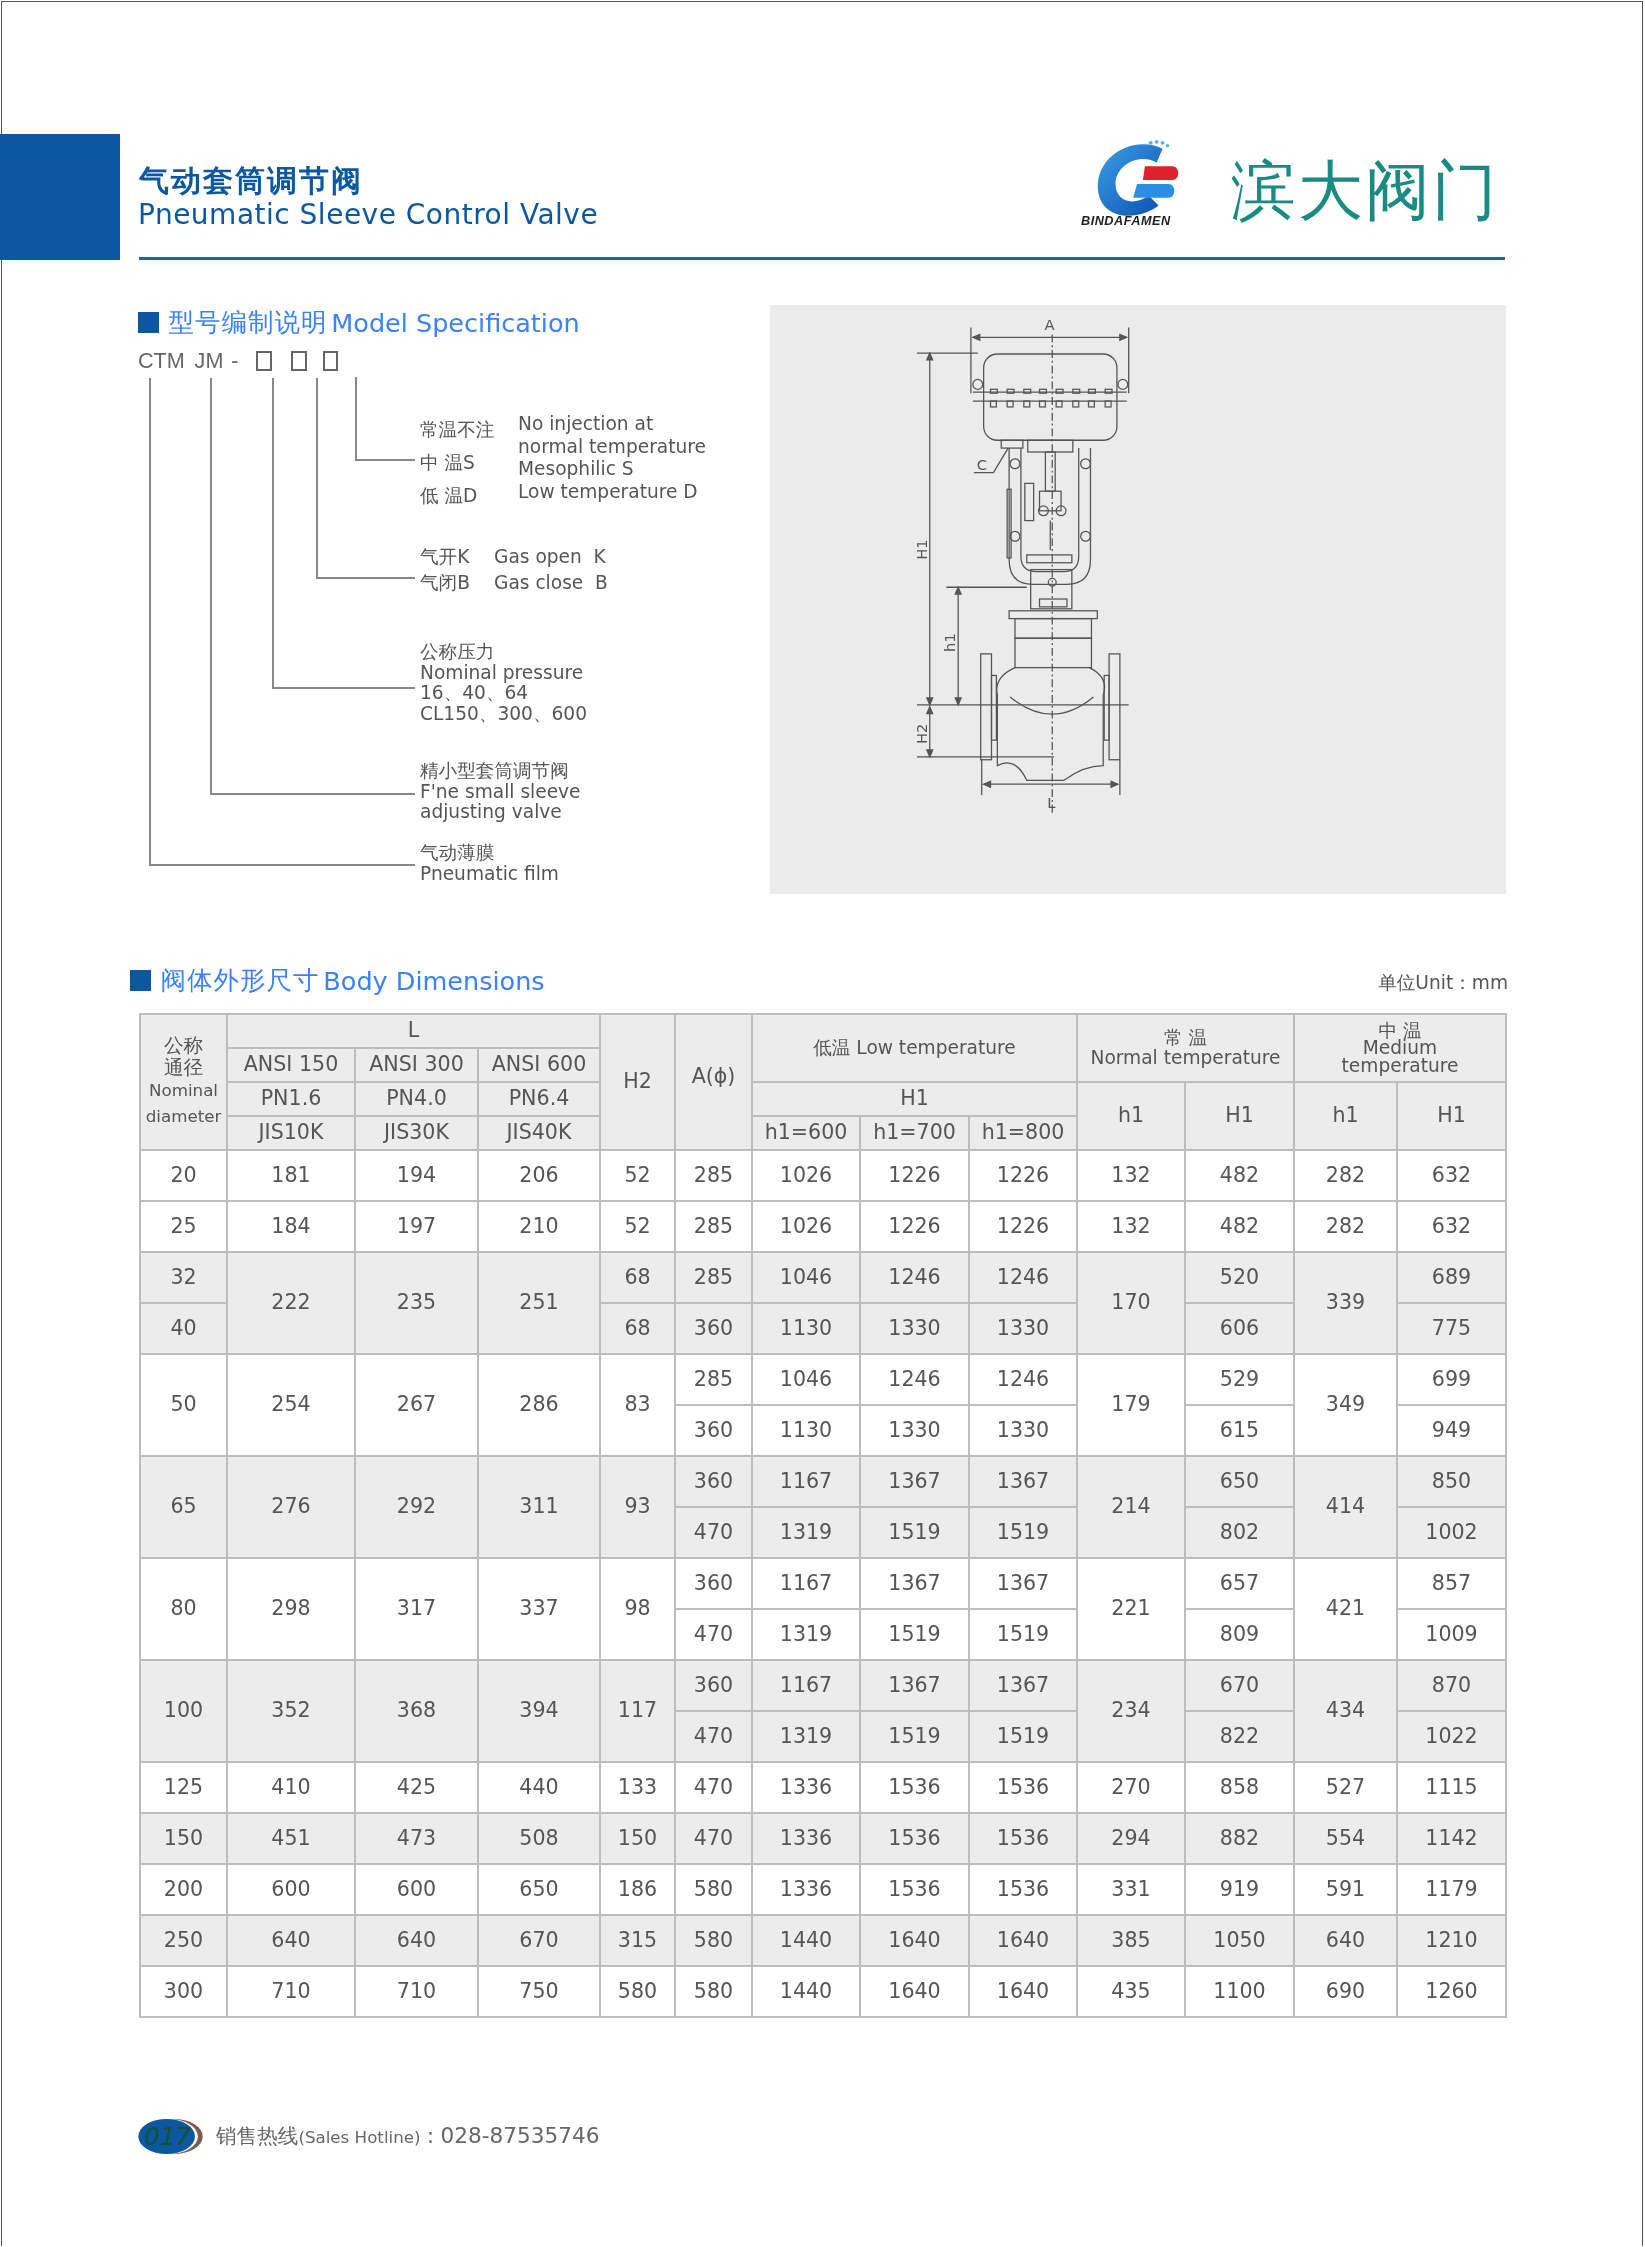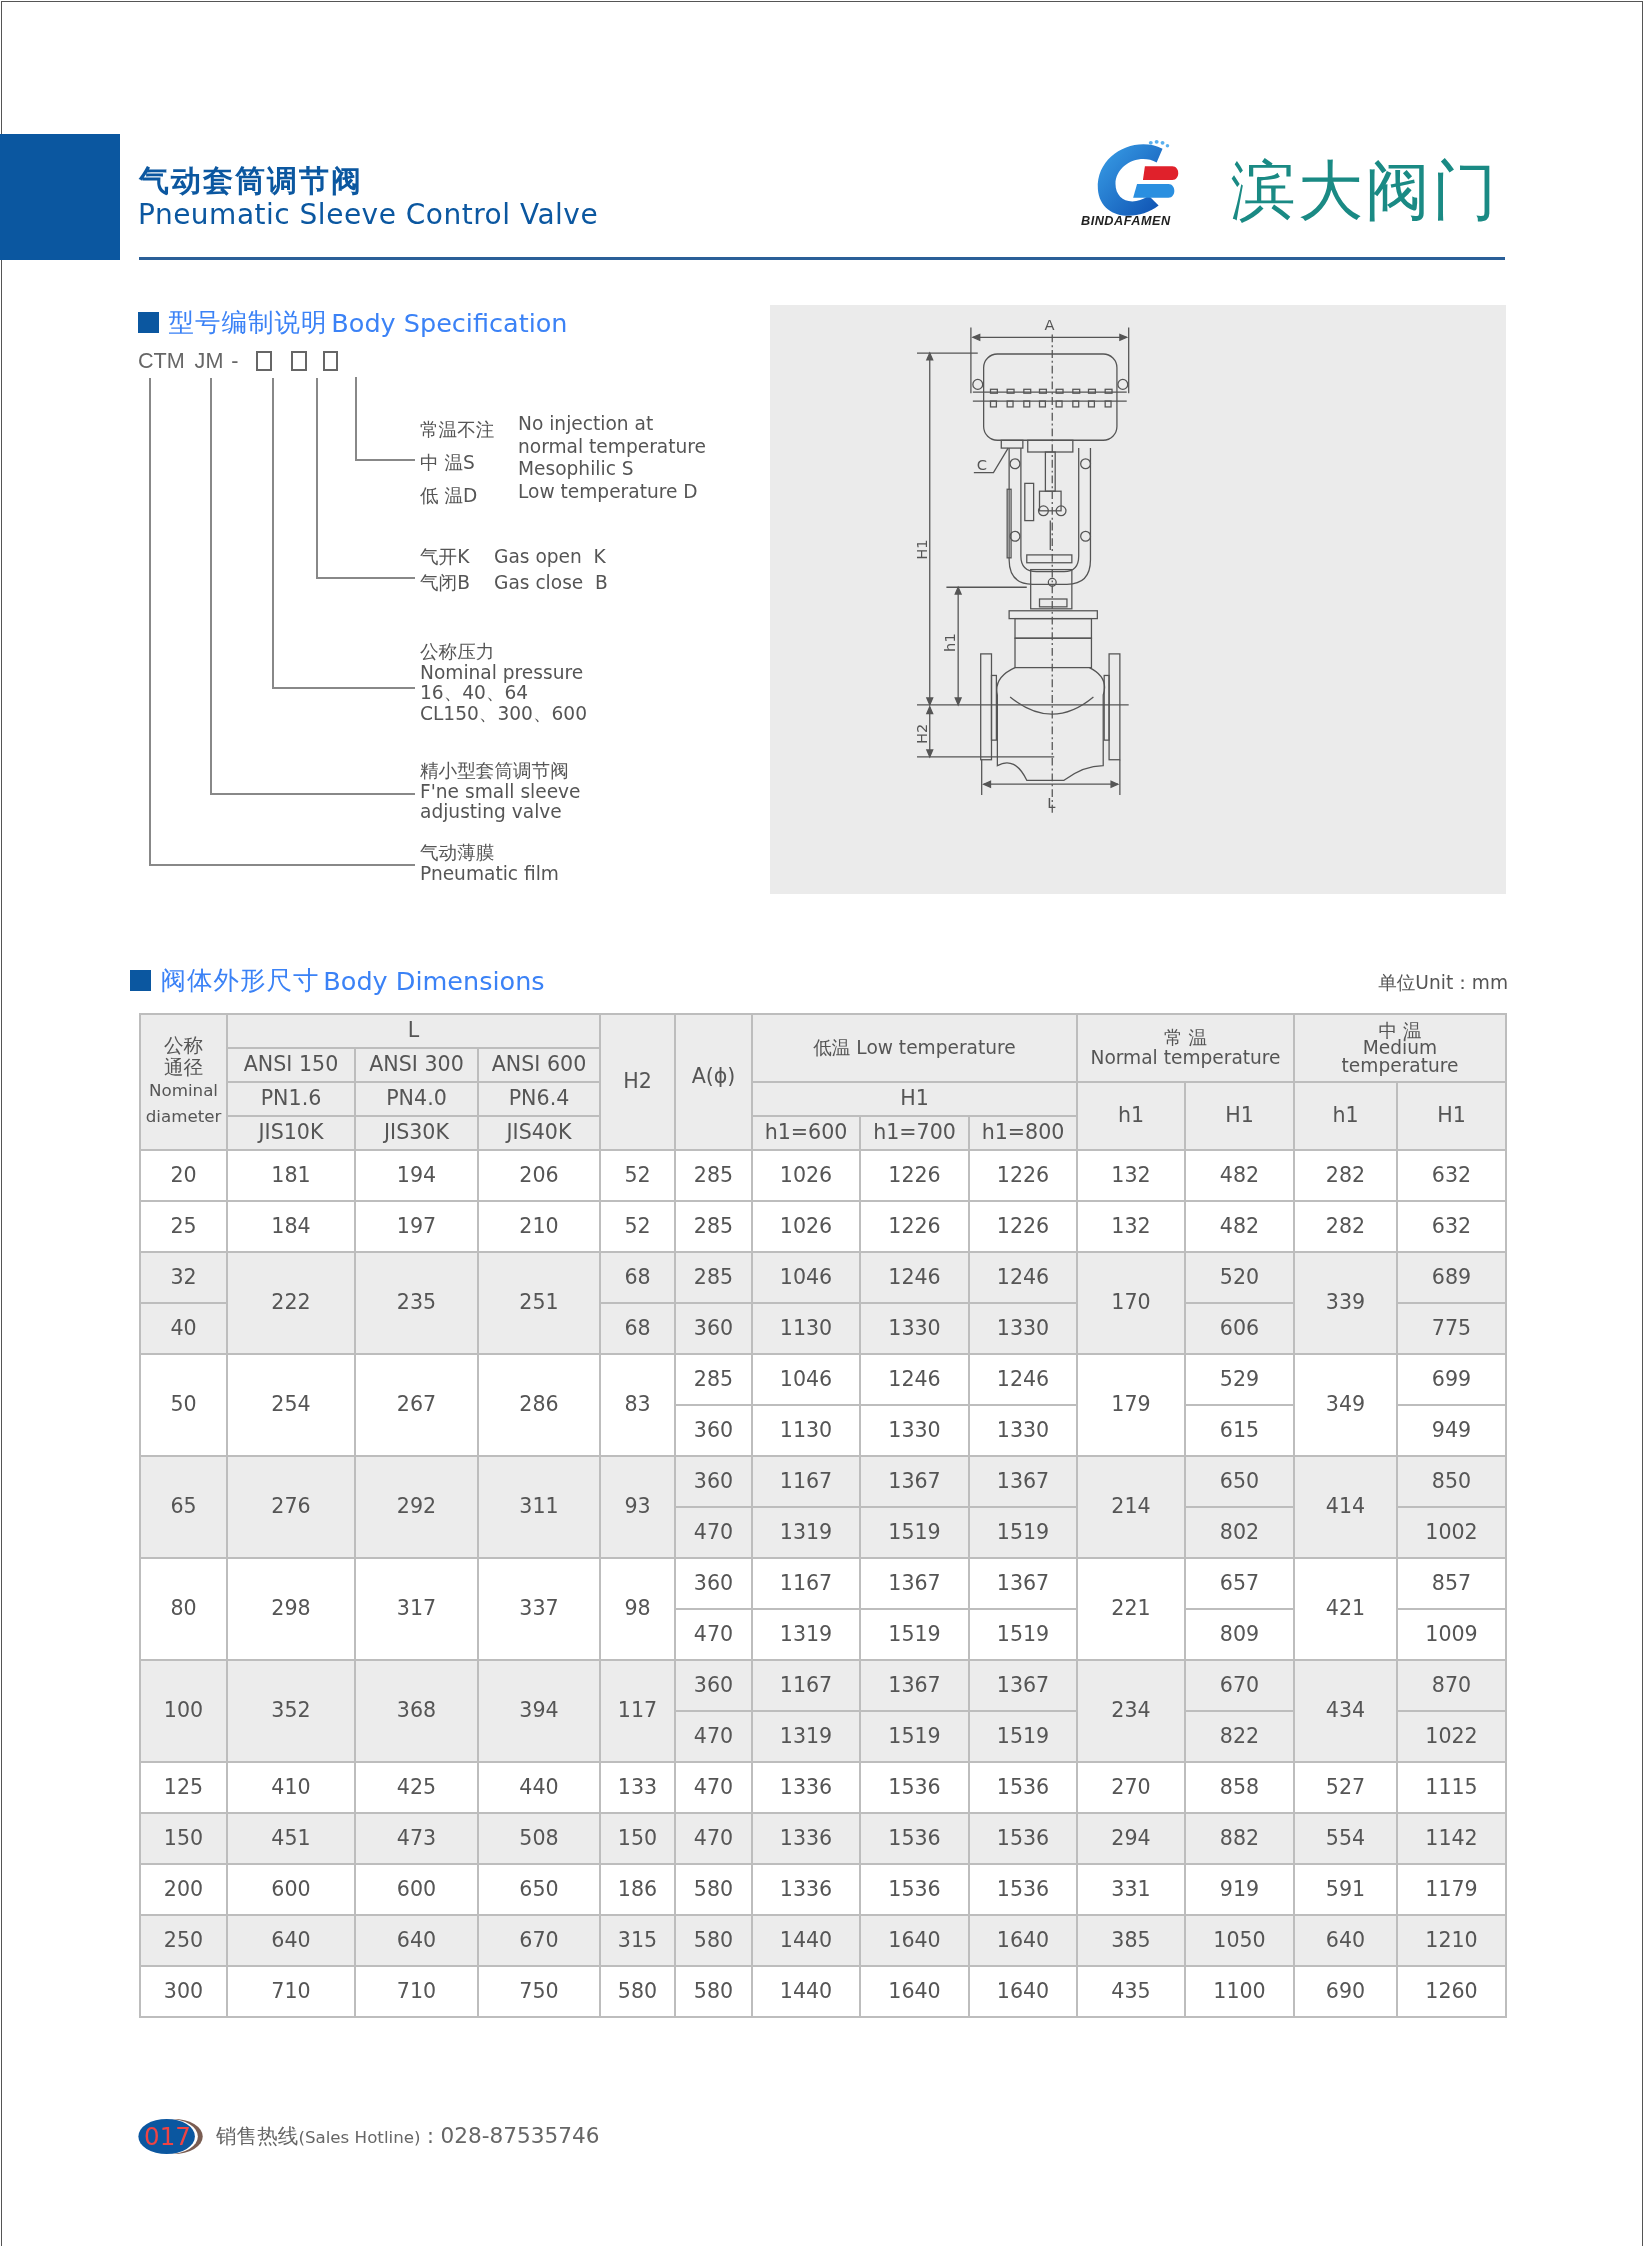--- a/index.html
+++ b/index.html
@@ -63,21 +63,21 @@
     <circle cx="78" cy="8" r="2" fill="#5ab0ef"></circle>
     <circle cx="83" cy="11" r="1.8" fill="#5ab0ef"></circle>
 </svg>
 <div class="logo-text">BINDAFAMEN</div>
 <div class="brand-cn">滨大阀门</div>
 <div class="top-rule"></div>
 
 <div class="sec-title" style="left:138px;top:305px;">
   <span class="sec-square"></span>
   <span class="sec-cn">型号编制说明</span>
-  <span style="margin-left:-5.9px;">Body Specification</span>
+  <span style="margin-left:-5.9px;">Model Specification</span>
 </div>
 
 <div class="model-code">
   <span>CTM</span>
   <span style="margin-left:9.8px;">JM</span>
   <span style="margin-left:7.8px;">-</span>
   <span class="mbox" style="margin-left:17.6px;"></span>
   <span class="mbox" style="margin-left:19.6px;"></span>
   <span class="mbox" style="margin-left:15.7px;"></span>
 </div>
@@ -523,17 +523,17 @@
       <td>1260</td>
     </tr>
   </tbody>
 </table>
 
 <svg class="footer-badge" viewBox="0 0 70 40">
   <ellipse cx="36" cy="20" rx="30" ry="18" fill="#7a5d52"></ellipse>
   <ellipse cx="31" cy="20" rx="30" ry="18" fill="#fff"></ellipse>
   <ellipse cx="29" cy="20" rx="29" ry="18" fill="#0b57a0"></ellipse>
 </svg>
-<div style="position:absolute;left:142px;top:2122px;width:51px;text-align:center;font-size:24.5px;color:#ef4444;font-family:'DejaVu Sans',sans-serif;">017</div>
+<div style="position:absolute;left:142px;top:2122px;width:51px;text-align:center;font-size:24.5px;color:#14532d;font-family:'DejaVu Sans',sans-serif;font-style:italic;">017</div>
 <div class="footer-text">
   <span>销售热线</span><span class="small">(Sales Hotline)</span><span style="white-space:pre;"> : </span><span style="font-size:21.6px;">028-87535746</span>
 </div>
 
 
 </body></html>

